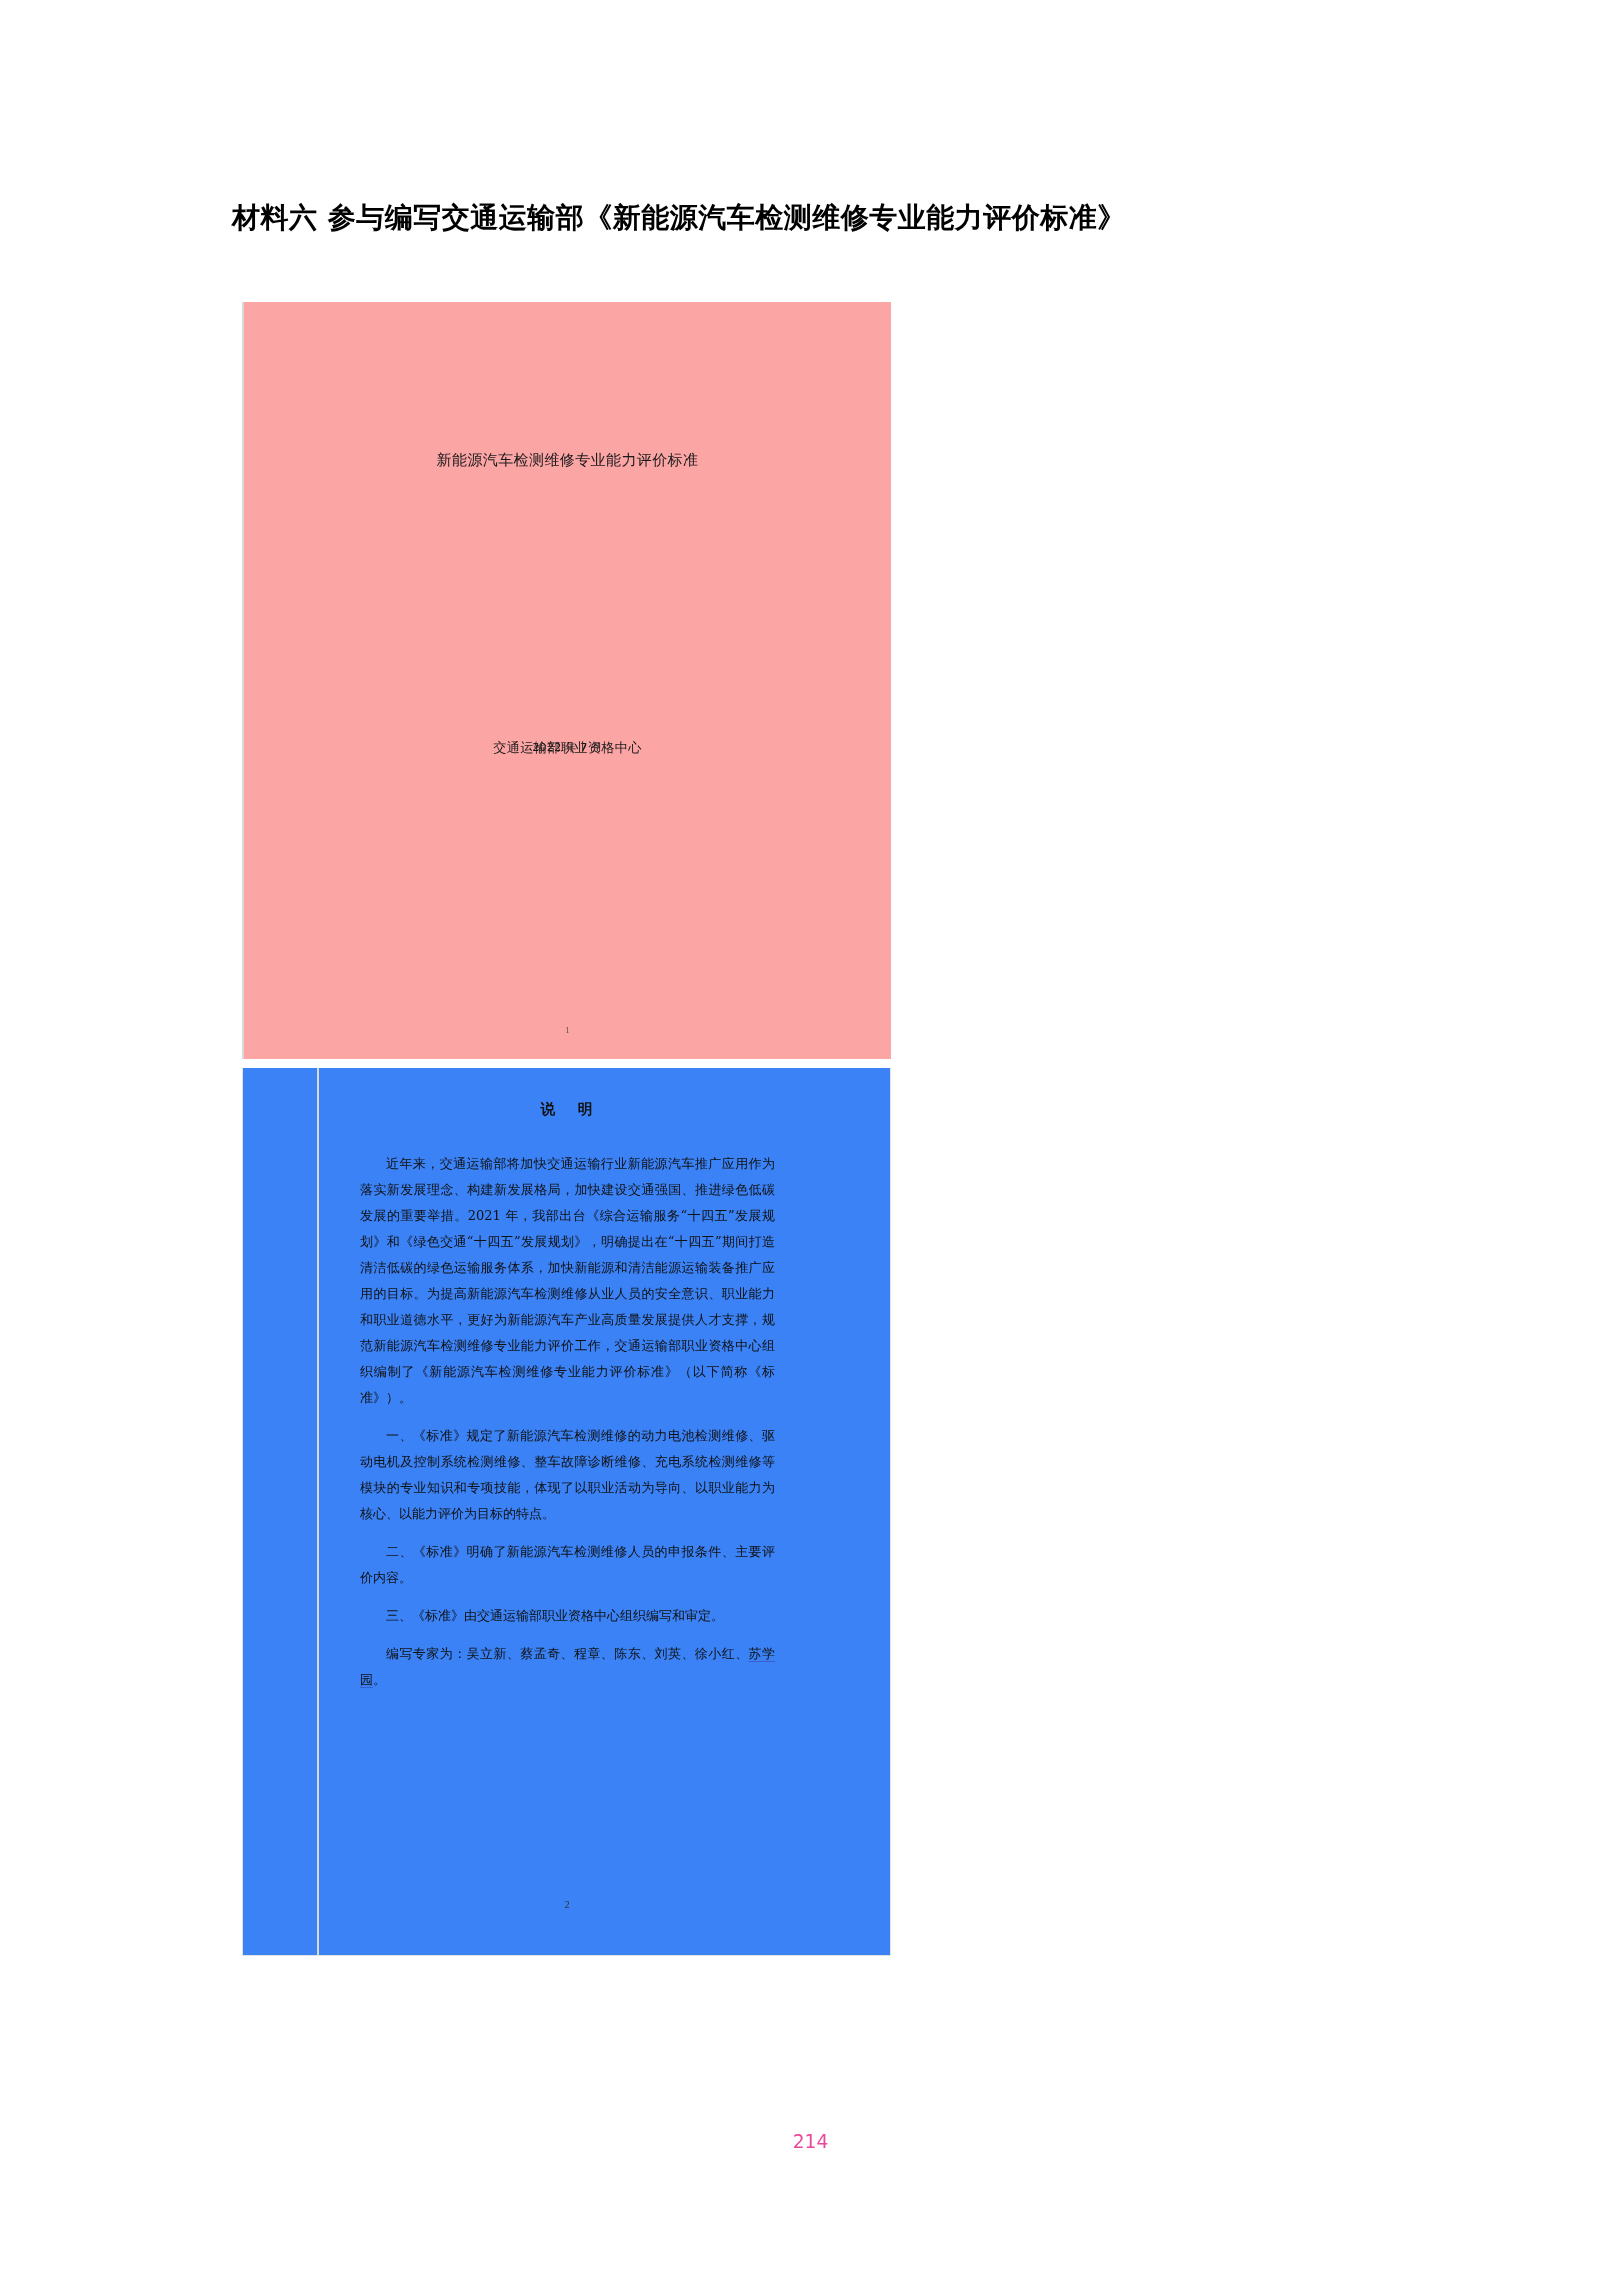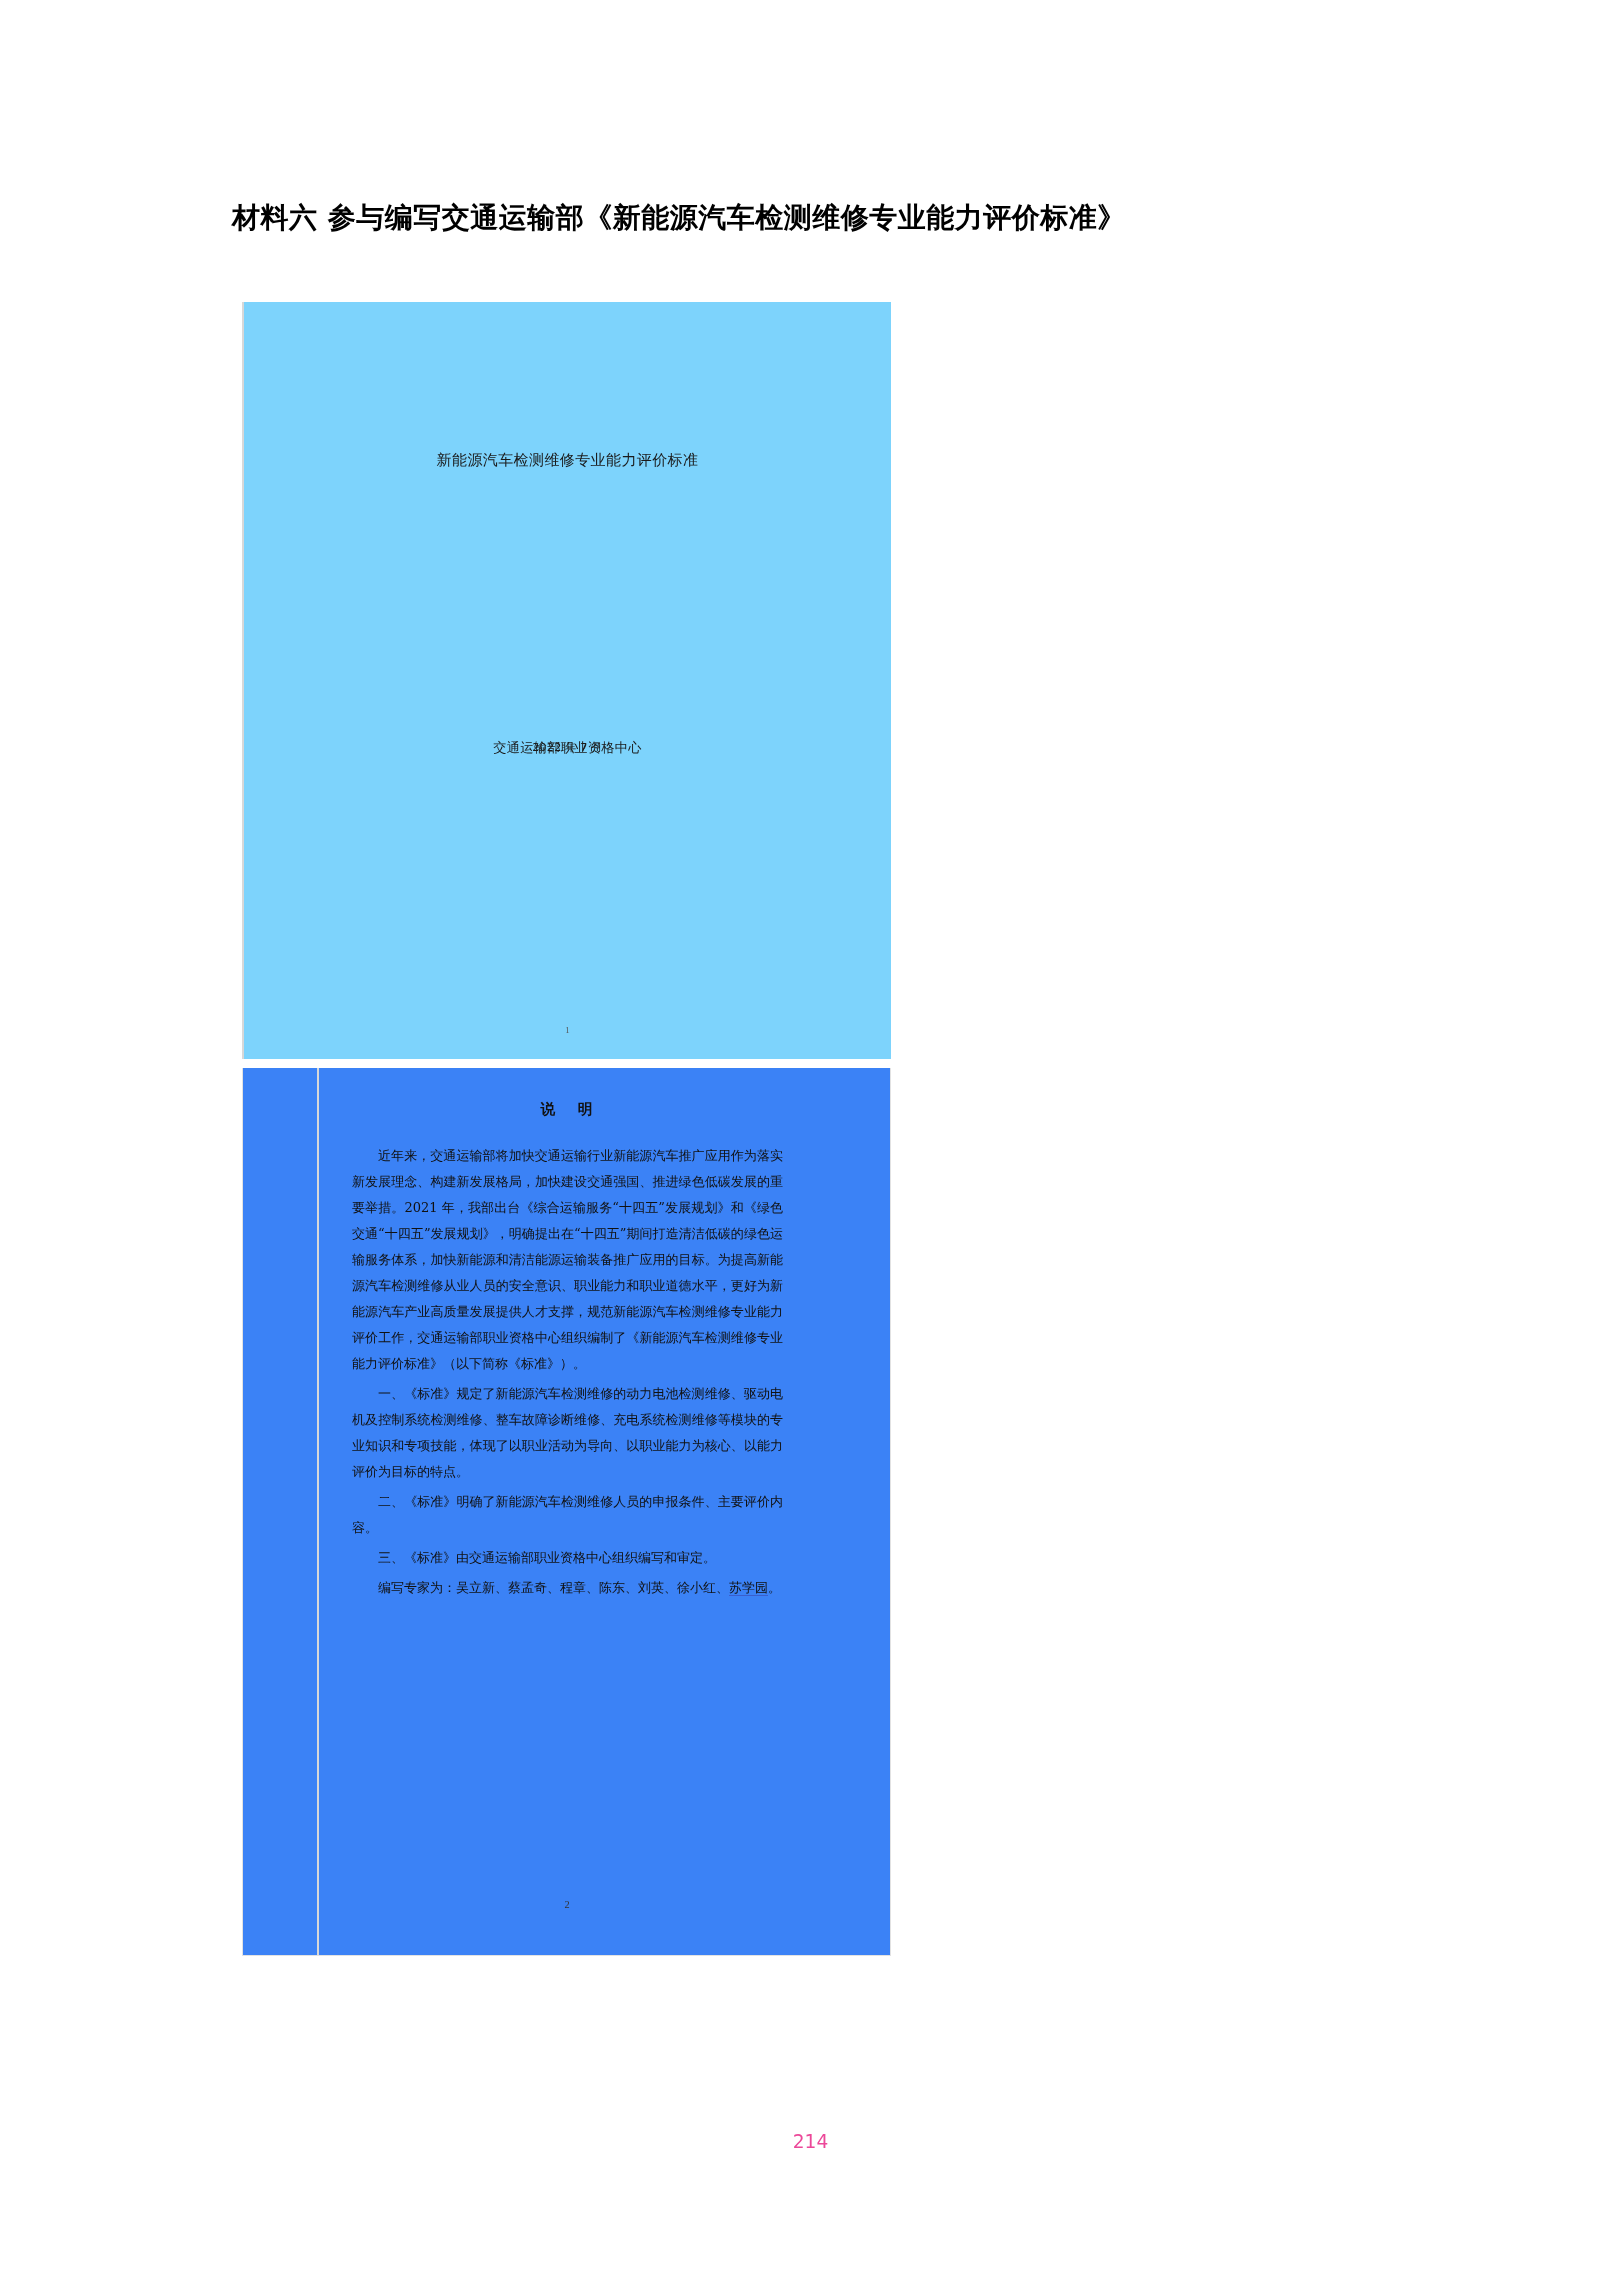--- a/index.html
+++ b/index.html
@@ -28,21 +28,21 @@
     white-space: nowrap;
   }
 
   
   .doc-img-cover {
     position: absolute;
     left: 242px;
     top: 302px;
     width: 647px;
     height: 757px;
-    background: #7dd3fc;
+    background: #fca5a5;
     border-left: 2px solid #d8d8d8;
     overflow: hidden;
   }
   .cover-title {
     position: absolute;
     left: 0;
     right: 0;
     top: 149px;
     text-align: center;
     font-family: "DejaVu Sans", "Liberation Sans", sans-serif;
@@ -123,21 +123,21 @@
     left: 29px;
     top: 71px;
     width: 439px;
     font-family: "DejaVu Serif", "Liberation Serif", serif;
     font-size: 13px;
     line-height: 26px;
     color: #111;
     text-align: justify;
   }
   .note-body p {
-    margin: 4px;
+    margin: 12px;
     text-indent: 2em;
   }
   .underlined {
     text-decoration: underline;
     text-decoration-color: #3a5fcd;
     text-underline-offset: 2.9px;
   }
   .note-pagenum {
     position: absolute;
     left: 0;

